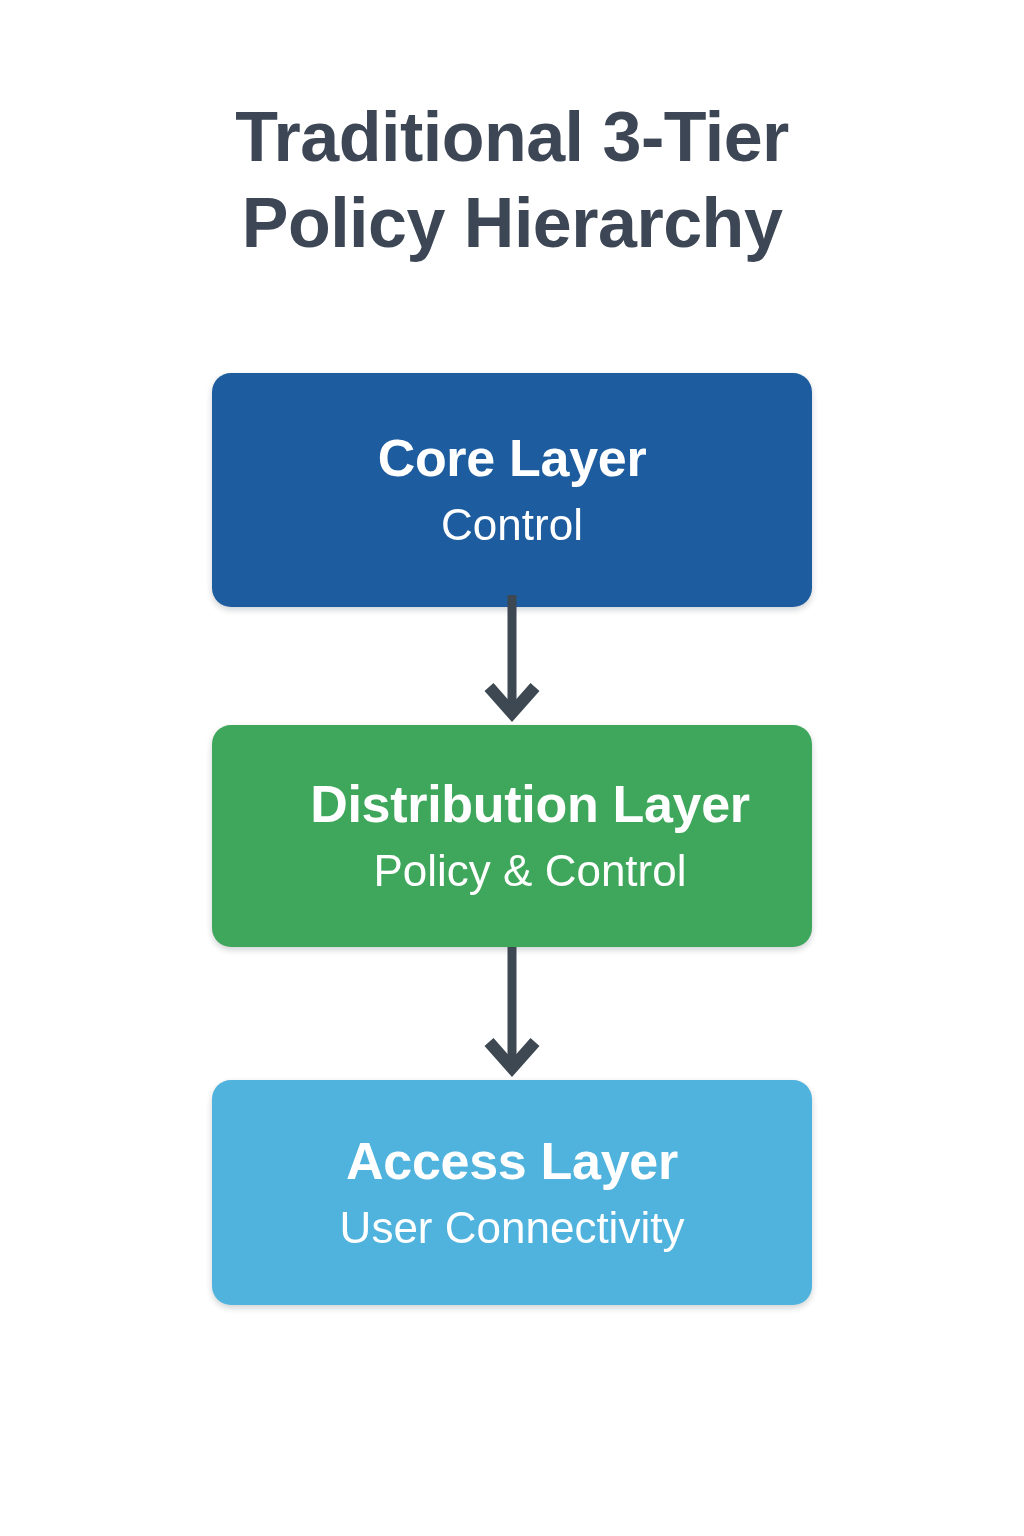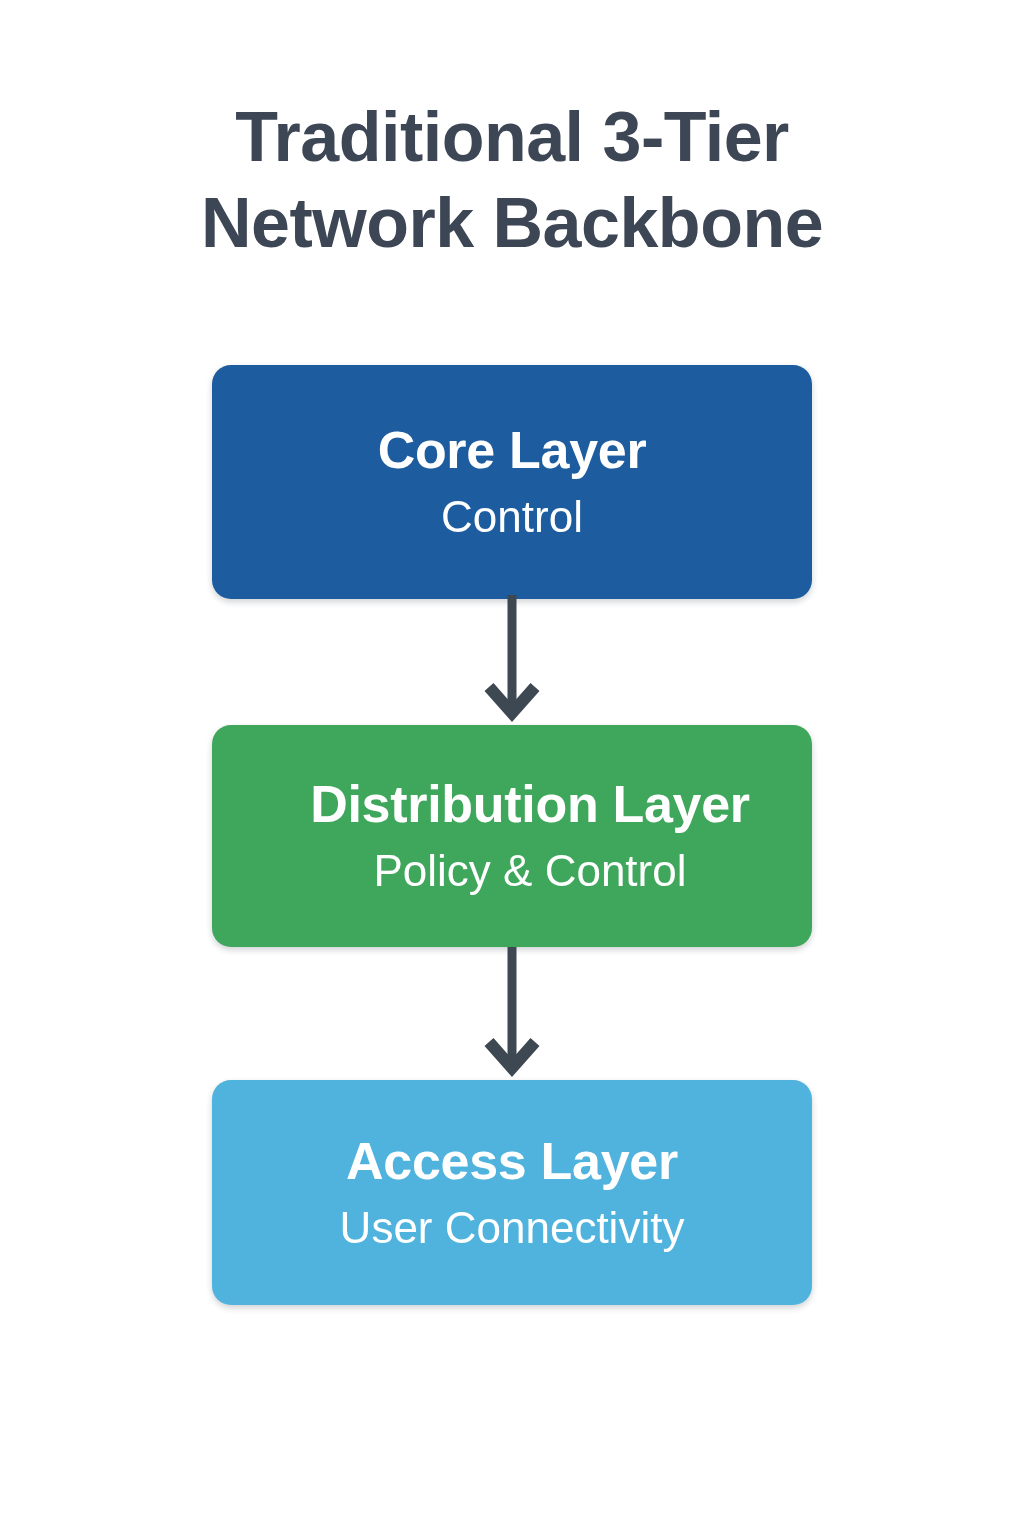--- a/index.html
+++ b/index.html
@@ -69,21 +69,21 @@
     display: block;
     color: #ffffff;
     font-size: 44px;
     font-weight: normal;
     line-height: 54px;
     margin-top: 10px;
     white-space: nowrap;
   }
 
   #box-core {
-    top: 365px;
+    top: 373px;
     height: 234px;
     background: #1d5c9e;
   }
   #box-distribution {
     top: 725px;
     height: 222px;
     background: #3fa75b;
     padding-left: 36px;
   }
   #box-access {
@@ -112,21 +112,21 @@
     height: 100%;
   }
 </style>
 </head>
 <body>
 
 <div id="diagram">
 
   <div class="title-block">
     <span class="title-line">Traditional 3-Tier</span>
-    <span class="title-line">Network Backbone</span>
+    <span class="title-line">Policy Hierarchy</span>
   </div>
 
   <div class="layer-box" id="box-core">
     <span class="layer-title">Core Layer</span>
     <span class="layer-subtitle">Control</span>
   </div>
 
   <div class="arrow" id="arrow-core-distribution">
     <svg viewBox="0 0 100 130" preserveAspectRatio="none" aria-hidden="true">
       <line x1="50" y1="0" x2="50" y2="112" stroke="#3d4852" stroke-width="9"></line>

